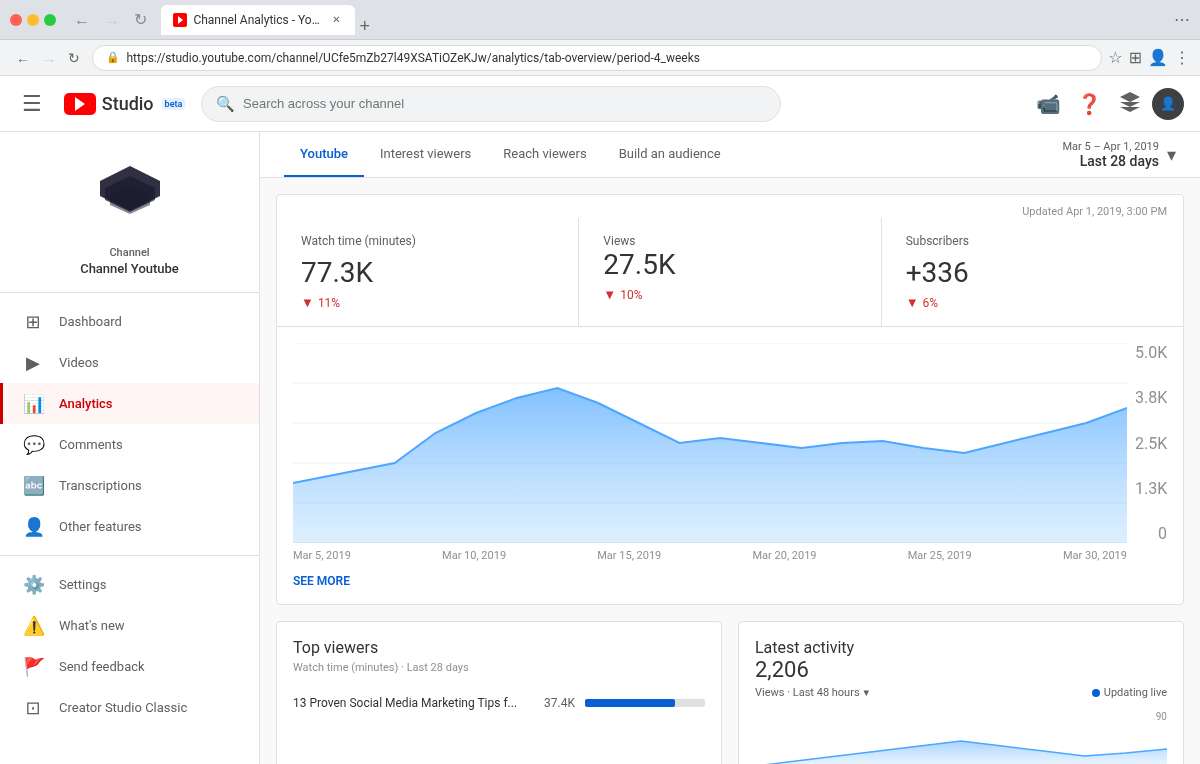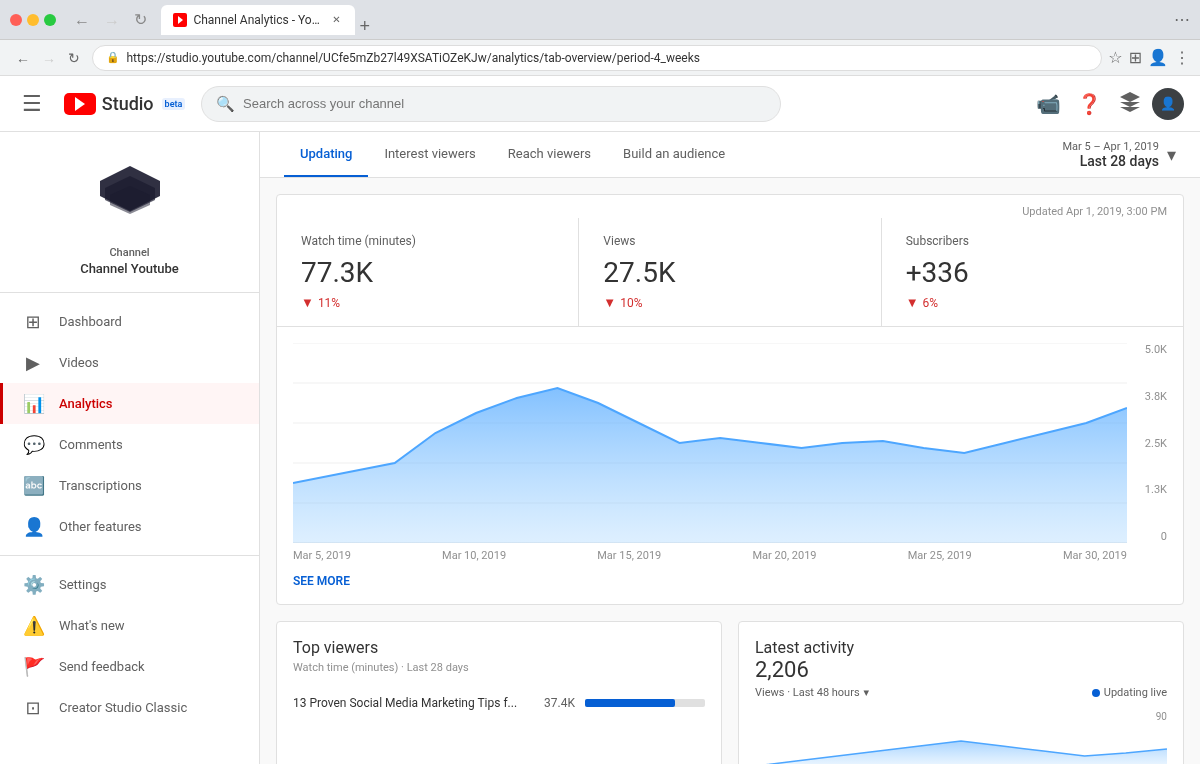--- a/index.html
+++ b/index.html
@@ -149,21 +149,21 @@
           <span style="font-size:18px; width:20px; text-align:center;">⊡</span>
           <span>Creator Studio Classic</span>
         </div>
 
       </div>
     </div>
 
     <div style="flex:1; overflow-y:auto; background:#f9f9f9;">
 
       <div style="background:white; border-bottom:1px solid #e0e0e0; padding:0 24px; display:flex; align-items:center;">
-        <div style="padding:14px 16px; font-size:13px; color:#065fd4; cursor:pointer; border-bottom:2px solid #065fd4; font-weight:500;">Updating</div>
+        <div style="padding:14px 16px; font-size:13px; color:#065fd4; cursor:pointer; border-bottom:2px solid #065fd4; font-weight:500;">Youtube</div>
         <div style="padding:14px 16px; font-size:13px; color:#606060; cursor:pointer; border-bottom:2px solid transparent;">Interest viewers</div>
         <div style="padding:14px 16px; font-size:13px; color:#606060; cursor:pointer; border-bottom:2px solid transparent;">Reach viewers</div>
         <div style="padding:14px 16px; font-size:13px; color:#606060; cursor:pointer; border-bottom:2px solid transparent;">Build an audience</div>
         <div style="margin-left:auto; display:flex; align-items:center; gap:8px; padding:8px 0; cursor:pointer;">
           <div style="text-align:right;">
             <div style="font-size:11px; color:#606060;">Mar 5 – Apr 1, 2019</div>
             <div style="font-size:14px; font-weight:500; color:#333;">Last 28 days</div>
           </div>
           <span style="color:#606060; font-size:18px;">▾</span>
         </div>
@@ -176,21 +176,21 @@
           <div style="padding:16px 24px; flex:1; border-right:1px solid #e0e0e0;">
             <div style="font-size:12px; color:#606060; margin-bottom:8px;">Watch time (minutes)</div>
             <div style="font-size:28px; font-weight:400; color:#333; margin-bottom:6px;">77.3K</div>
             <div style="display:flex; align-items:center; gap:4px; font-size:12px; color:#d32f2f;">
               <span style="font-size:13px;">▼</span>
               <span>11%</span>
             </div>
           </div>
 
           <div style="padding:16px 24px; flex:1; border-right:1px solid #e0e0e0;">
-            <div style="font-size:12px; color:#606060; margin-bottom:8px;">Views</div>
+            <div style="font-size:12px; color:#606060; ">Views</div>
             <div style="font-size:28px; font-weight:400; color:#333; margin-bottom:6px;">27.5K</div>
             <div style="display:flex; align-items:center; gap:4px; font-size:12px; color:#d32f2f;">
               <span style="font-size:13px;">▼</span>
               <span>10%</span>
             </div>
           </div>
 
           <div style="padding:16px 24px; flex:1;">
             <div style="font-size:12px; color:#606060; margin-bottom:8px;">Subscribers</div>
             <div style="font-size:28px; font-weight:400; color:#333; margin-bottom:6px;">+336</div>
@@ -218,21 +218,21 @@
                 <line x1="0" y1="80" x2="820" y2="80" stroke="#f0f0f0" stroke-width="1"></line>
                 <line x1="0" y1="120" x2="820" y2="120" stroke="#f0f0f0" stroke-width="1"></line>
                 <line x1="0" y1="160" x2="820" y2="160" stroke="#f0f0f0" stroke-width="1"></line>
                 <line x1="0" y1="200" x2="820" y2="200" stroke="#e0e0e0" stroke-width="1"></line>
 
                 <path d="M0,140 L50,130 L100,120 L140,90 L180,70 L220,55 L260,45 L300,60 L340,80 L380,100 L420,95 L460,100 L500,105 L540,100 L580,98 L620,105 L660,110 L700,100 L740,90 L780,80 L820,65 L820,200 L0,200 Z" fill="url(#chartGrad)" stroke="none"></path>
 
                 <path d="M0,140 L50,130 L100,120 L140,90 L180,70 L220,55 L260,45 L300,60 L340,80 L380,100 L420,95 L460,100 L500,105 L540,100 L580,98 L620,105 L660,110 L700,100 L740,90 L780,80 L820,65" fill="none" stroke="#4da6ff" stroke-width="2"></path>
               </svg>
             </div>
-            <div style="display:flex; flex-direction:column; justify-content:space-between; width:40px; padding-left:8px; height:200px; font-size:11px; color:#909090; text-align:right;">
+            <div style="display:flex; flex-direction:column; justify-content:space-between; width:40px; padding-left:8px; height:200px; font-size:16px; color:#909090; text-align:right;">
               <span>5.0K</span>
               <span>3.8K</span>
               <span>2.5K</span>
               <span>1.3K</span>
               <span>0</span>
             </div>
           </div>
           <div style="display:flex; justify-content:space-between; padding:6px 40px 8px 0; font-size:11px; color:#909090;gap:31px;">
             <span>Mar 5, 2019</span>
             <span>Mar 10, 2019</span>

